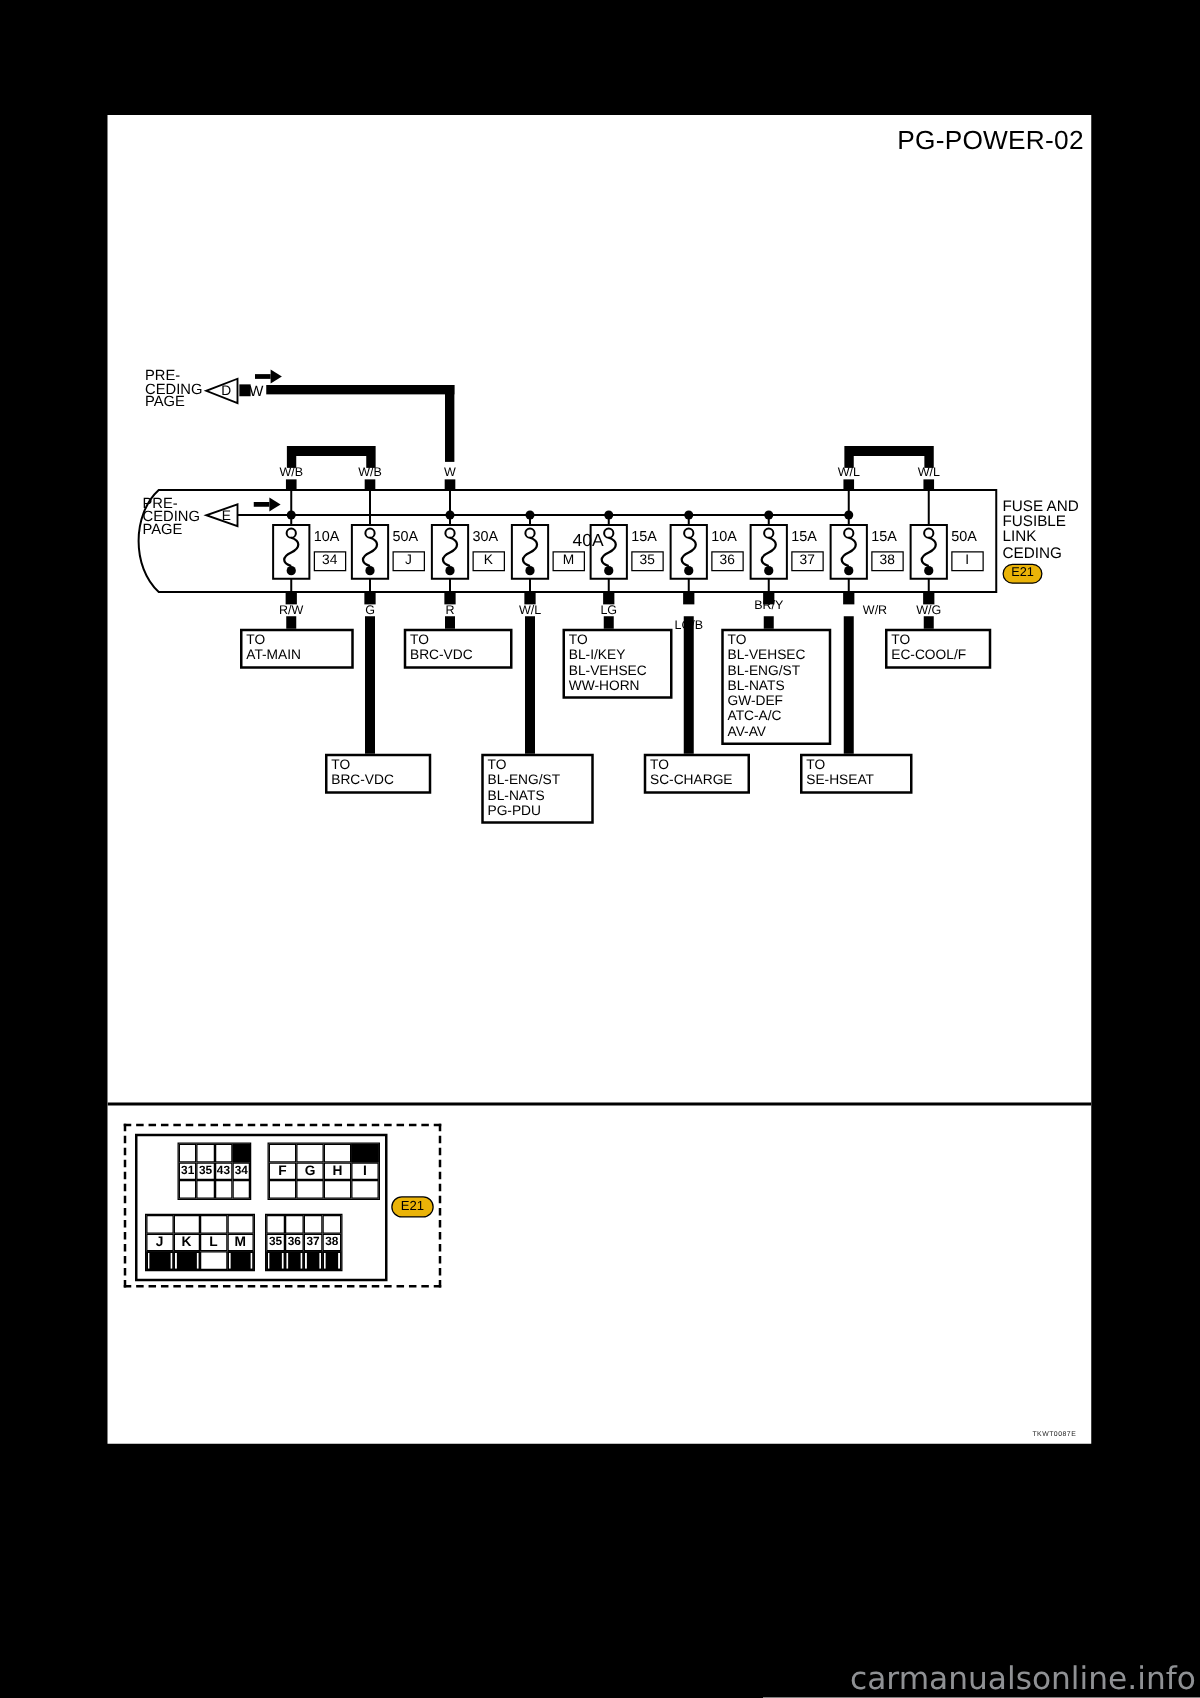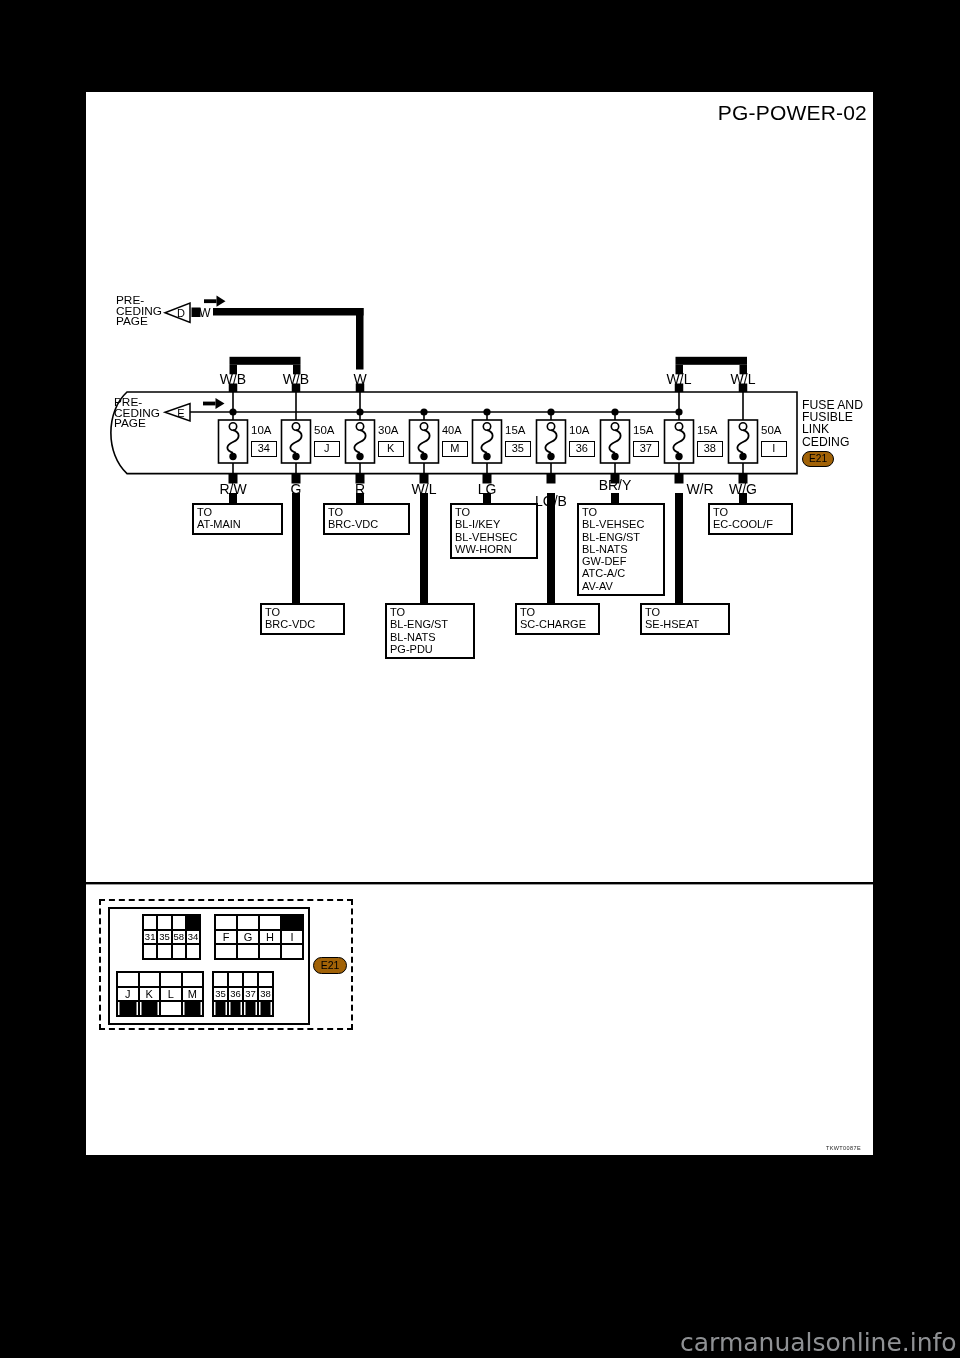--- a/index.html
+++ b/index.html
@@ -8,35 +8,35 @@
     background:#000;overflow:hidden;
     font-family:"Liberation Sans",sans-serif;color:#000;
   }
   #page{
     position:absolute;left:86px;top:92px;width:787px;height:1063px;
     background:#fff;
   }
   .abs{position:absolute;}
   .pre{white-space:pre-line;}
   .ctr{text-align:center;}
-  .lbl{font-size:14px;line-height:12px;}
+  .lbl{font-size:10px;line-height:12px;}
   .tobox{
     position:absolute;border:2px solid #000;background:#fff;
     font-size:11px;line-height:12.3px;padding:1px 3px 2px;white-space:pre-line;
   }
   .idbox{
     position:absolute;border:1.6px solid #000;background:#fff;
     font-size:11px;line-height:13.5px;text-align:center;
   }
   .oval{
-    position:absolute;border:1.5px solid #000;border-radius:9px;background:#a16207;
+    position:absolute;border:1.5px solid #000;border-radius:9px;background:#eab308;
     text-align:center;font-size:10.2px;
   }
   .grid{
-    position:absolute;display:grid;border:1px solid #000;background:#fff;
+    position:absolute;display:grid;border:1px solid #000;background:#fff;font-weight:bold;
   }
   .grid>div{
     border:1px solid #000;display:flex;align-items:center;justify-content:center;
   }
   .k{background:#000;}
   .k2{background:#000;box-shadow:inset 1.5px 0 0 #fff, inset -1.5px 0 0 #fff;}
   #title{position:absolute;right:6px;top:9px;font-size:21px;letter-spacing:0.2px;}
   .precede{position:absolute;font-size:11.8px;line-height:10.5px;white-space:pre-line;}
   #figcode{position:absolute;right:12px;top:1053px;font-size:5.5px;color:#222;letter-spacing:0.4px;}
   #watermark{
@@ -191,21 +191,21 @@
   <div class="abs ctr lbl" style="left:254px;top:281px;width:40px">W</div>
   <div class="abs ctr lbl" style="left:573px;top:281px;width:40px">W/L</div>
   <div class="abs ctr lbl" style="left:637px;top:281px;width:40px">W/L</div>
 
   <div class="abs" style="left:165px;top:331.5px;font-size:11.5px">10A</div>
   <div class="idbox" style="left:164.5px;top:349px;width:24.5px;height:14px">34</div>
   <div class="abs" style="left:228px;top:331.5px;font-size:11.5px">50A</div>
   <div class="idbox" style="left:227.5px;top:349px;width:24.5px;height:14px">J</div>
   <div class="abs" style="left:292px;top:331.5px;font-size:11.5px">30A</div>
   <div class="idbox" style="left:291.5px;top:349px;width:24.5px;height:14px">K</div>
-  <div class="abs" style="left:356px;top:331.5px;font-size:11px">40A</div>
+  <div class="abs" style="left:372px;top:331.5px;font-size:14px">40A</div>
   <div class="idbox" style="left:355.5px;top:349px;width:24.5px;height:14px">M</div>
   <div class="abs" style="left:419px;top:331.5px;font-size:11.5px">15A</div>
   <div class="idbox" style="left:418.5px;top:349px;width:24.5px;height:14px">35</div>
   <div class="abs" style="left:483px;top:331.5px;font-size:11.5px">10A</div>
   <div class="idbox" style="left:482.5px;top:349px;width:24.5px;height:14px">36</div>
   <div class="abs" style="left:547px;top:331.5px;font-size:11.5px">15A</div>
   <div class="idbox" style="left:546.5px;top:349px;width:24.5px;height:14px">37</div>
   <div class="abs" style="left:611px;top:331.5px;font-size:11.5px">15A</div>
   <div class="idbox" style="left:610.5px;top:349px;width:24.5px;height:14px">38</div>
   <div class="abs" style="left:675px;top:331.5px;font-size:11.5px">50A</div>
@@ -259,21 +259,21 @@
   <div class="abs" style="left:13px;top:807px;width:250px;height:127px;border:2px dashed #000"></div>
   <div class="abs" style="left:22px;top:815px;width:198px;height:114px;border:2px solid #000"></div>
 
   <div class="grid" style="left:56px;top:822px;grid-template-columns:repeat(4,14.3px);grid-auto-rows:14.6px;font-size:9.5px">
     <div></div>
     <div></div>
     <div></div>
     <div class="k"></div>
     <div>31</div>
     <div>35</div>
-    <div>58</div>
+    <div>43</div>
     <div>34</div>
     <div></div>
     <div></div>
     <div></div>
     <div></div>
   </div>
 
   <div class="grid" style="left:128px;top:822px;grid-template-columns:repeat(4,22px);grid-auto-rows:14.6px;font-size:11px">
     <div></div>
     <div></div>

